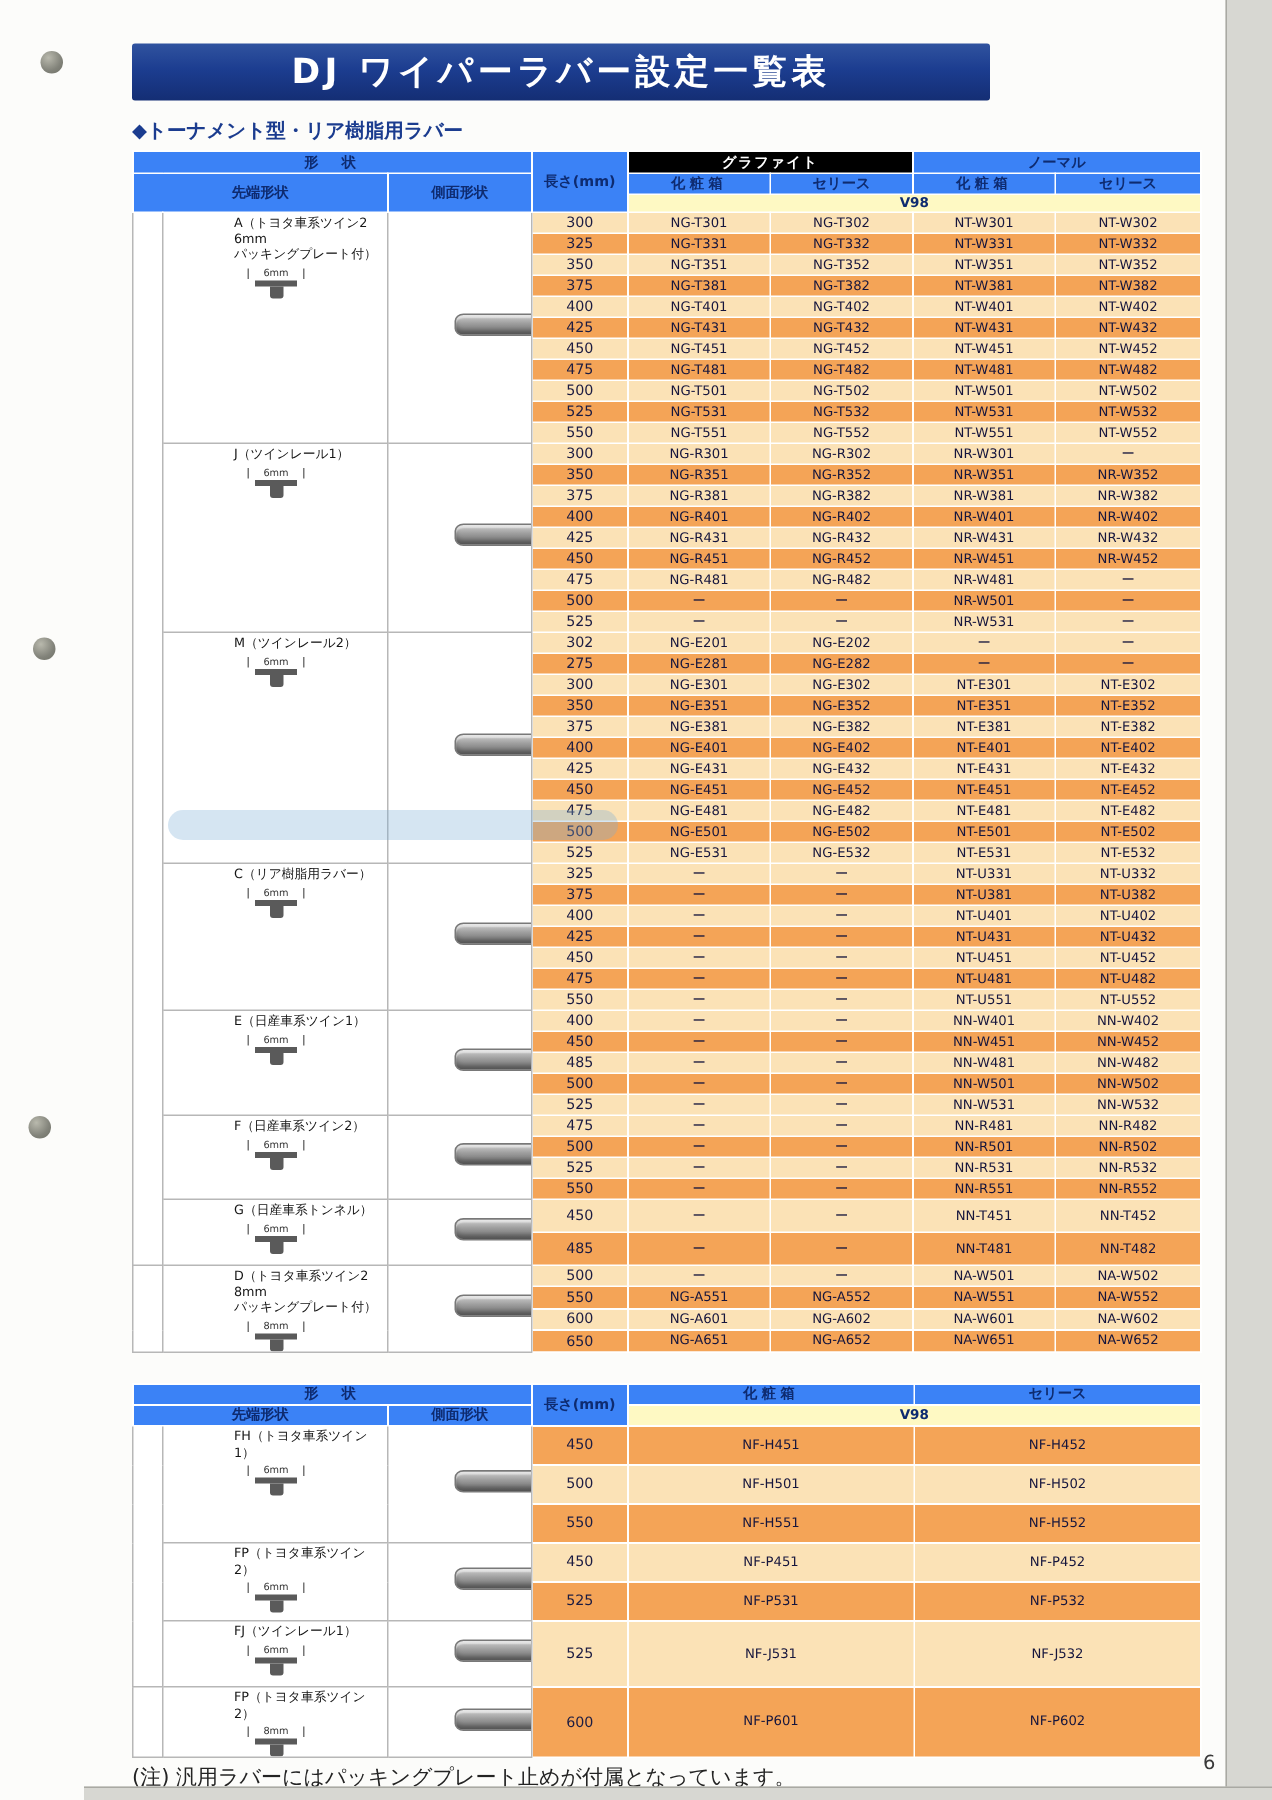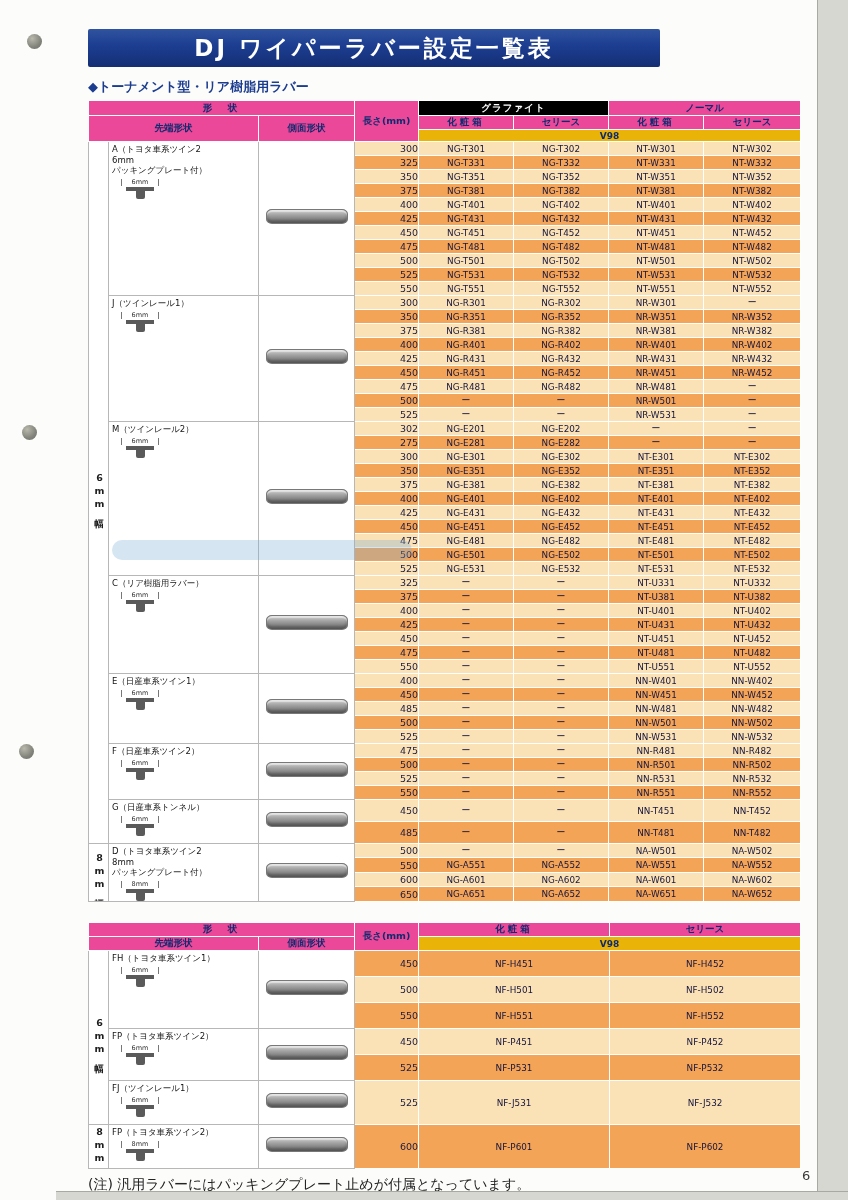--- a/index.html
+++ b/index.html
@@ -10,34 +10,34 @@
   .hole{position:absolute;width:15px;height:15px;border-radius:50%;
         background:radial-gradient(circle at 35% 30%,#b9b9ad,#82837a 60%,#6d6e64);}
   .title-bar{position:absolute;left:88px;top:29px;width:572px;height:38px;
         background:linear-gradient(180deg,#30539f,#1c3d90 45%,#142e74);
         color:#fff;font-size:23px;font-weight:bold;letter-spacing:3px;text-align:center;line-height:38px;border-radius:2px;}
   .sec-title{position:absolute;left:88px;font-size:13px;font-weight:bold;color:#1b3c8f;}
   #sec1{top:78px;} #sec2{top:941px;margin-left:17px;}
   table{border-collapse:collapse;table-layout:fixed;position:absolute;left:88px;background:#fff;border:1px solid #8f8f8f;}
   #t1{top:100px;width:712px;} #t2{top:922px;width:712px;}
   th,td{padding:0;overflow:hidden;}
-  th{background:#ec4899;border:1px solid #fff;color:#0e2b70;font-weight:bold;font-size:9.5px;}
+  th{background:#3b82f6;border:1px solid #fff;color:#0e2b70;font-weight:bold;font-size:9.5px;}
   th.dark{background:#000000;color:#fff;letter-spacing:1px;}
-  th.v98{background:#eab308;font-size:9px;}
+  th.v98{background:#fef9c3;font-size:9px;}
   th.sp{letter-spacing:3px;}
   #t1 thead tr:nth-child(1){height:15px;}
   #t1 thead tr:nth-child(2){height:13px;}
   #t1 thead tr:nth-child(3){height:12px;}
   #t2 thead tr:nth-child(1){height:14px;}
   #t2 thead tr:nth-child(2){height:13px;}
   tbody td{border:1px solid #fff;}
-  td.wlab,td.tipcell,td.sidecell{background:#fff;border:1px solid #b7b7b7;}
+  td.wlab,td.tipcell,td.sidecell{background:#fff;border:1px solid #b7b7b7;padding-left:44px;}
   tr.rl td.len,tr.rl td.pn{background:#fbe2b6;}
   tr.rd td.len,tr.rd td.pn{background:#f4a457;}
-  td.len{font-size:9.5px;text-align:right;color:#1c1c42;}
+  td.len{font-size:9.5px;text-align:center;color:#1c1c42;}
   td.pn{font-size:8.8px;text-align:center;color:#15153d;}
   #t1 tbody tr{height:14px;} #t1 tbody tr.tall{height:22px;}
   #t2 tbody tr{height:26px;} #t2 tbody tr.tall{height:44px;}
   td.tipcell{vertical-align:top;}
   .gl{font-size:8.5px;color:#141414;white-space:pre-line;line-height:1.25;padding:2px 2px 0 3px;}
   .tipicon{margin:3px 0 0 12px;width:38px;text-align:center;}
   .tipicon-size{font-size:6.5px;line-height:7px;color:#333;border-left:1px solid #777;border-right:1px solid #777;}
   .ti-bar{width:28px;height:4px;background:#5a5a5a;margin:1px auto 0;}
   .ti-stem{width:9px;height:8px;background:#5a5a5a;margin:0 auto;border-radius:0 0 2px 2px;}
   td.sidecell{text-align:center;vertical-align:middle;}

